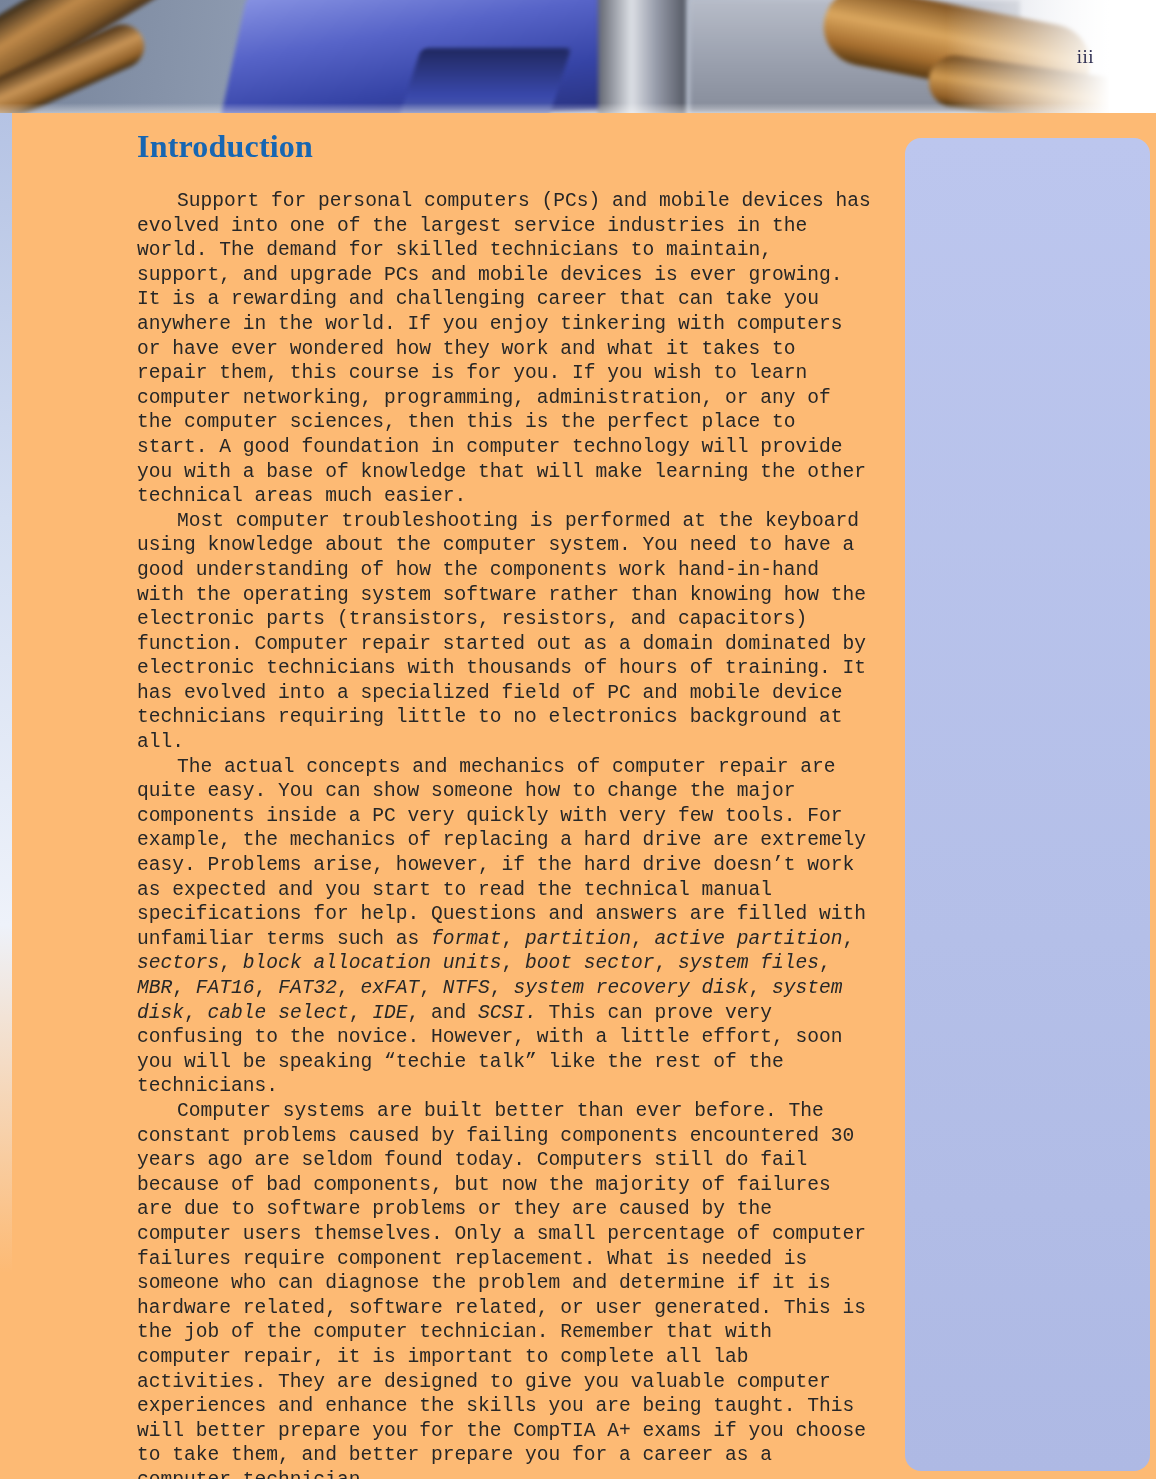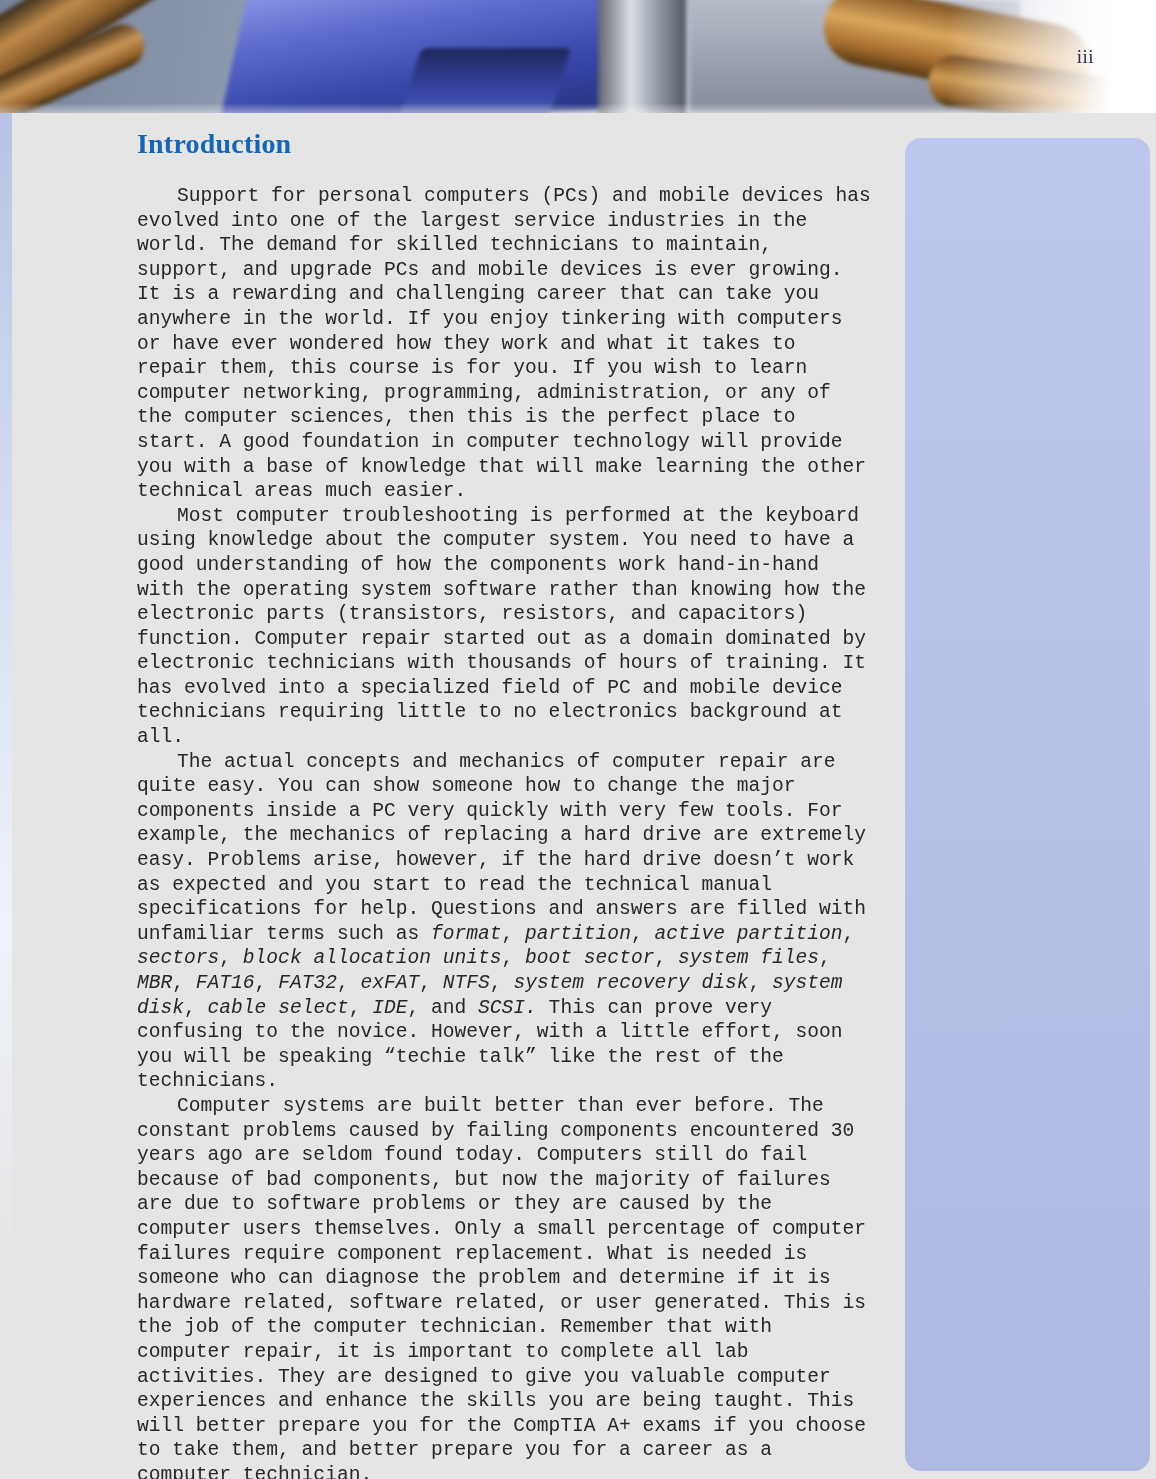--- a/index.html
+++ b/index.html
@@ -1,20 +1,20 @@
 <!DOCTYPE html>
 <html><head>
 <meta charset="utf-8">
 <style>
   html,body{margin:0;padding:0;background:#ffffff;}
   .page{
     position:relative;
     width:1156px;
     height:1479px;
-    background:#e5e5e5;
+    background:#fdba74;
     overflow:hidden;
     font-family:"Liberation Serif","DejaVu Serif",serif;
   }
 
   
   .banner{
     position:absolute; top:0; left:0; width:1156px; height:113px;
     overflow:hidden;
     background:linear-gradient(95deg,#76839a 0%,#94a1b6 28%,#adb5c6 52%,#c2c8d4 72%,#dfe2ea 88%,#ffffff 100%);
   }
@@ -90,21 +90,21 @@
     background:linear-gradient(180deg,#bcc6ee 0%,#b4bfe8 60%,#aeb9e4 100%);
     border-radius:16px;
   }
 
   
   .main{
     position:absolute; left:137px; top:128px; width:740px;
   }
   .page-title{
     margin:0 0 24px 0;
-    font-size:28px;
+    font-size:32px;
     font-weight:700;
     color:#1766b2;
     letter-spacing:.2px;
   }
   .body-text p{
     margin:0;
     text-indent:40px;
     font-size:19.6px;
     line-height:24.6px;
     color:#272727;

